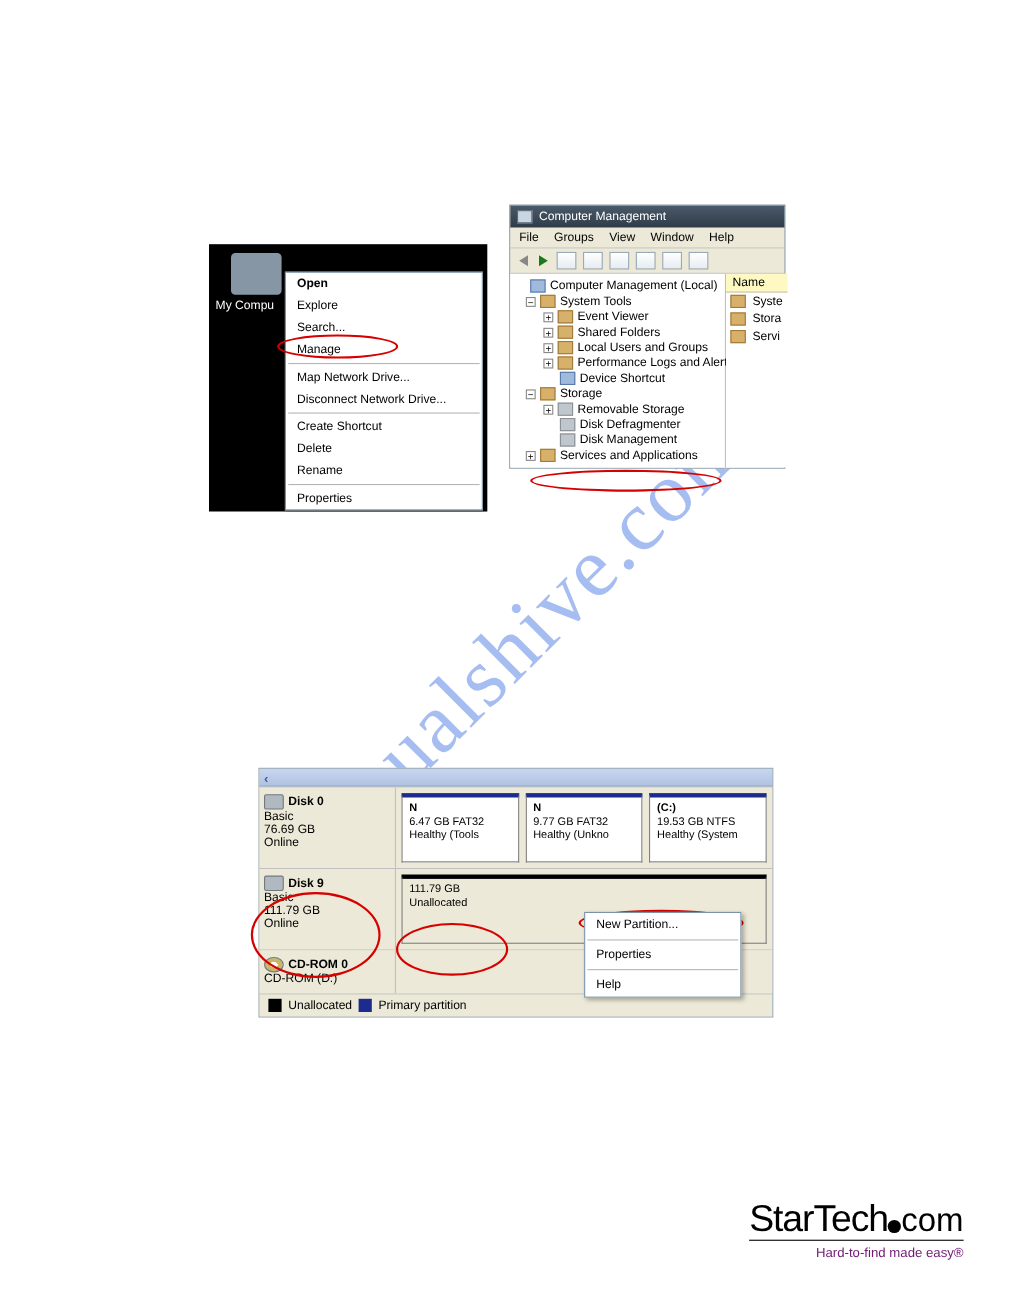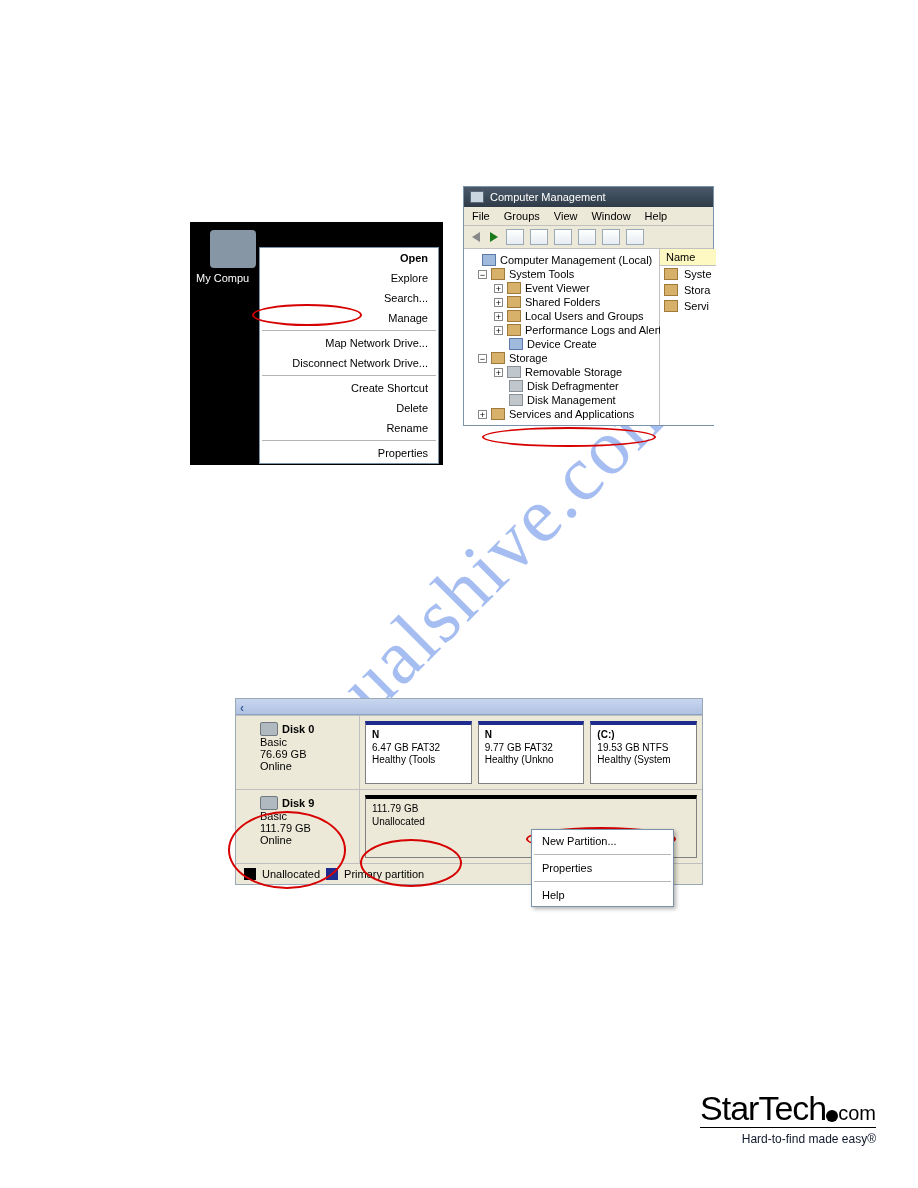--- a/index.html
+++ b/index.html
@@ -58,21 +58,20 @@
     width: 180px;
     background: #fff;
     border: 1px solid #7b93a8;
     box-shadow: 2px 2px 4px rgba(0,0,0,.5);
     font-size: 11px;
     color: #000;
   }
   .ctxmenu .item {
     padding: 4px 10px;
     cursor: default;
-    text-align: right;
   }
   .ctxmenu .item.bold { font-weight: bold; }
   .ctxmenu .sep {
     height: 1px;
     background: #b5b5b5;
     margin: 2px 2px;
   }
   .shot1 .ellipse {
     position: absolute;
     left: 62px;
@@ -216,21 +215,21 @@
     color:#4060a0; font-size:12px; font-weight:bold;
   }
   .disk-rows { background: #ece9d8; }
   .disk-row {
     display: flex;
     border-top: 1px solid #c0c0c0;
     min-height: 74px;
   }
   .disk-row .left {
     width: 124px;
-    padding: 6px 24px;
+    padding: 6px 4px;
     background: #ece9d8;
     border-right: 1px solid #c0c0c0;
     position: relative;
   }
   .disk-row .left .hdr {
     font-weight: bold; display:flex; align-items:center; gap:4px;
   }
   .disk-row .left .dico {
     width:18px;height:14px;background:#b0b8c0;border:1px solid #707880;border-radius:2px;
   }
@@ -301,24 +300,24 @@
     font-family: "Segoe UI", Arial, sans-serif;
     font-size: 34px;
     letter-spacing: -1px;
     color: #000;
     line-height: 1;
   }
   .brand .logo .dot {
     display:inline-block;width:12px;height:12px;background:#000;border-radius:50%;
     position: relative; top: 2px;
   }
-  .brand .logo .com { font-size: 20px; letter-spacing: 0; }
+  .brand .logo .com { font-size: 30px; letter-spacing: 0; }
   .brand .tag {
     font-size: 12px;
-    color: #0f172a;
+    color: #701a75;
     margin-top: 2px;
     border-top: 1px solid #000;
     padding-top: 4px;
   }
 </style>
 </head>
 <body>
 
 <div class="watermark">manualshive.com</div>
 
@@ -392,21 +391,21 @@
         <span>Local Users and Groups</span>
       </div>
       <div class="row ind2">
         <span class="pm">+</span>
         <span class="ico"></span>
         <span>Performance Logs and Alerts</span>
       </div>
       <div class="row ind2">
         <span class="noexp"></span>
         <span class="ico blue"></span>
-        <span>Device Create</span>
+        <span>Device Shortcut</span>
       </div>
       <div class="row ind1">
         <span class="pm">−</span>
         <span class="ico"></span>
         <span>Storage</span>
       </div>
       <div class="row ind2">
         <span class="pm">+</span>
         <span class="ico grey"></span>
         <span>Removable Storage</span>
@@ -491,20 +490,30 @@
         <div>Online</div>
       </div>
       <div class="right">
         <div class="part unalloc" style="flex:1">
           <div>111.79 GB</div>
           <div>Unallocated</div>
         </div>
       </div>
     </div>
 
+    <div class="disk-row cd">
+      <div class="left">
+        <div class="hdr">
+            <span class="dico cd"></span>
+            <span>CD-ROM 0</span>
+          </div>
+        <div>CD-ROM (D:)</div>
+      </div>
+      <div class="right"></div>
+    </div>
   </div>
   <div class="legend">
     <span class="sw" style="background:#000"></span>
     <span>Unallocated</span>
     <span class="sw" style="background:#1d2b8f"></span>
     <span>Primary partition</span>
   </div>
 
   <div class="ctxmenu2">
     <div class="item">New Partition...</div>

